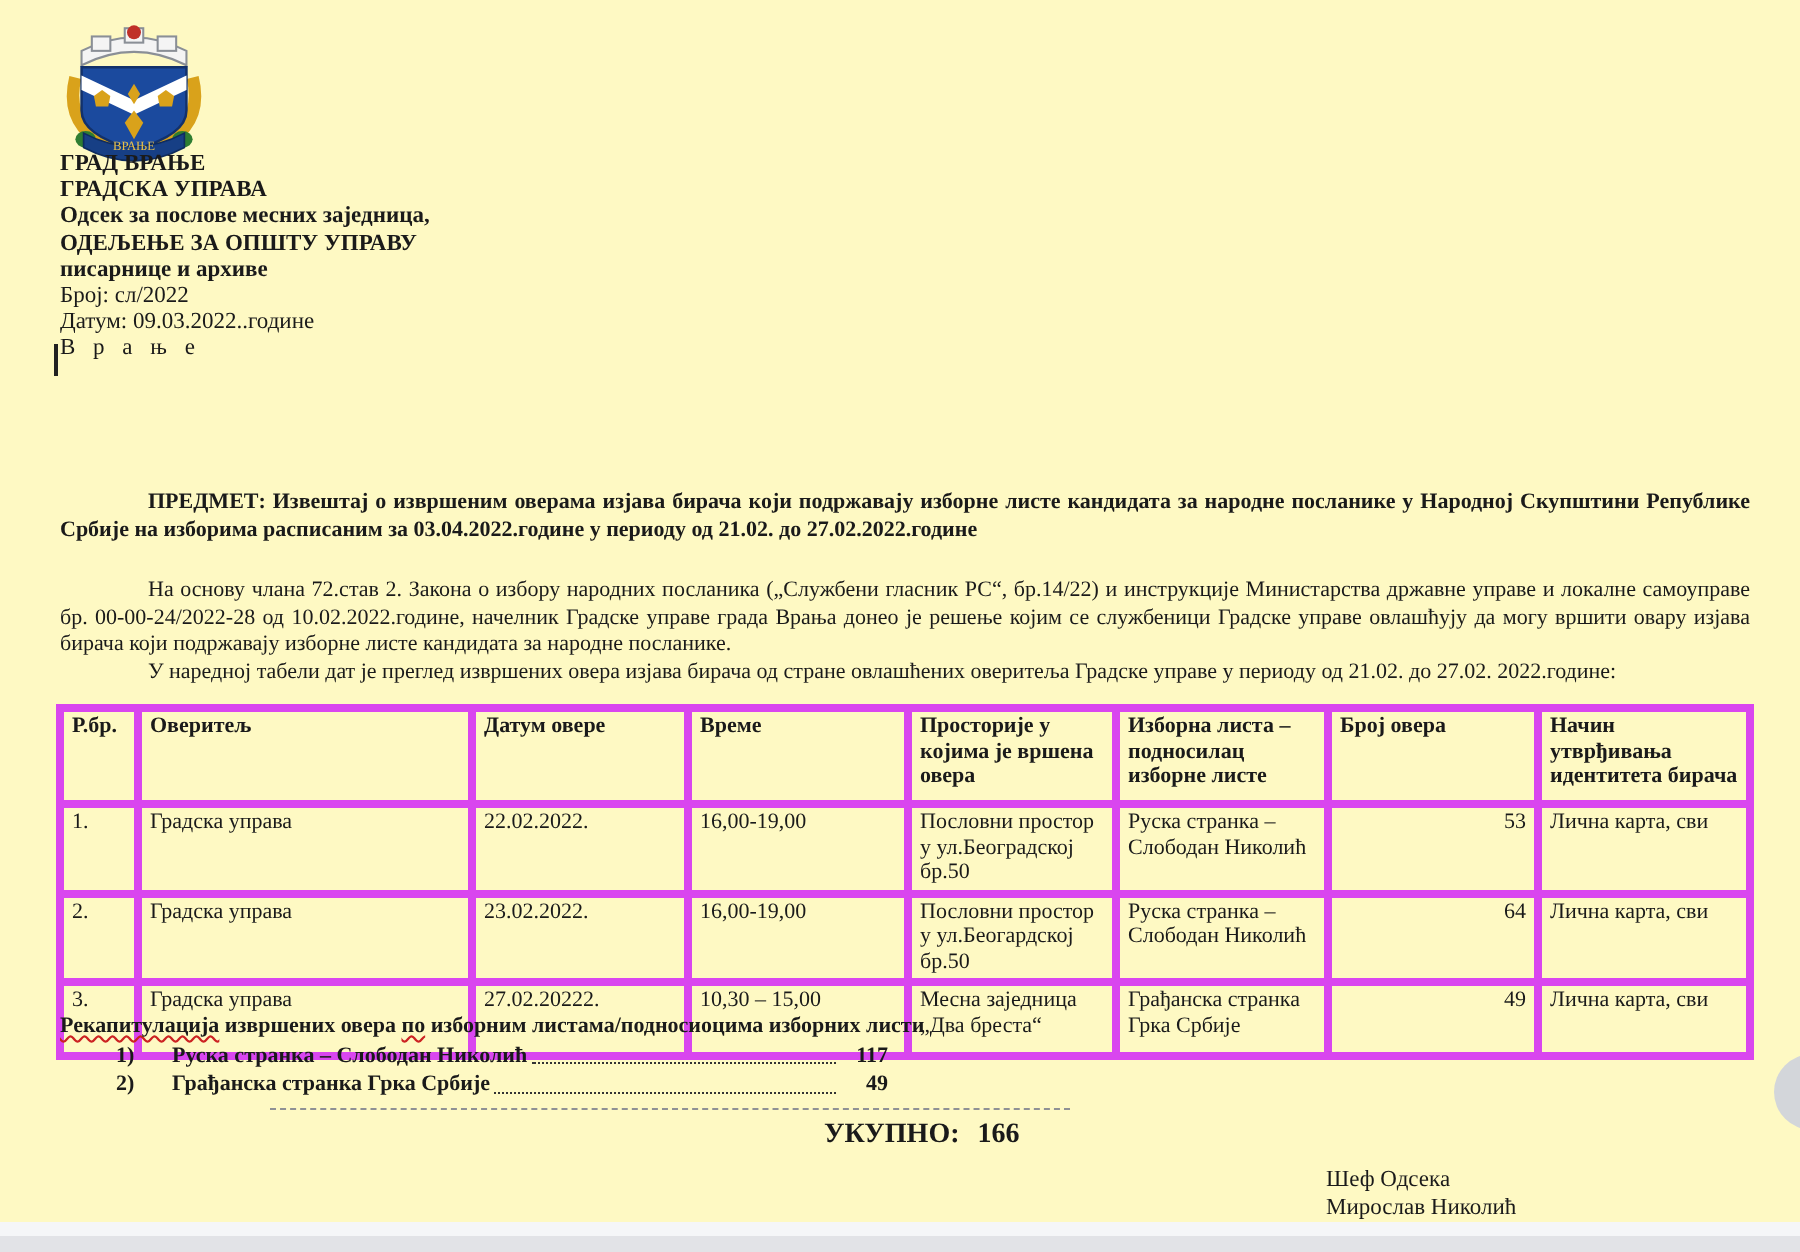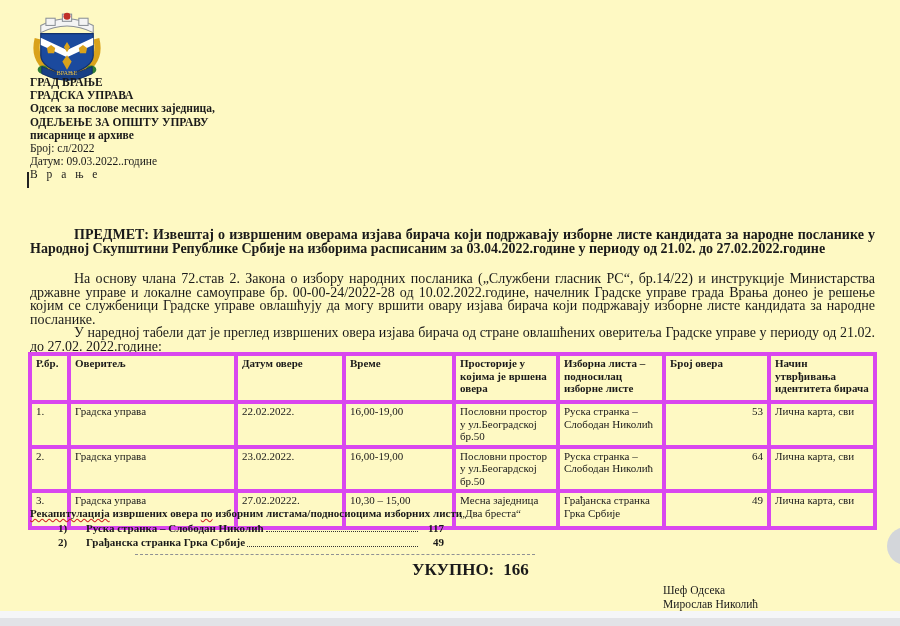--- a/index.html
+++ b/index.html
@@ -15,21 +15,21 @@
   .cursor-artifact { position:absolute; left:27px; top:172px; width:2px; height:16px; background:#222; }
   .doc-header { position:absolute; left:30px; top:76px; font-size:11.5px; line-height:13.2px; }
   .doc-header .b { font-weight:bold; }
   .doc-header .city { font-weight:normal; letter-spacing:3px; }
 
   
   .doc-title {
     position:absolute; left:30px; top:221px; width:845px;
     text-align:center; font-weight:bold; font-size:11.5px;
   }
-  .body-text { position:absolute; left:30px; top:228px; width:845px; font-size:14px; line-height:13.5px; }
+  .body-text { position:absolute; left:30px; top:245px; width:845px; font-size:11px; line-height:13.5px; }
   .body-text p { margin:0; text-align:justify; text-indent:44px; }
   .p-subject { font-weight:bold; margin-bottom:17px !important; }
 
   
   .ov-table {
     position:absolute; left:28px; top:352px; width:845px;
     border-collapse:collapse; table-layout:fixed; font-size:11px; line-height:12.5px;
   }
   .ov-table th, .ov-table td {
     border:4px solid #d946ef; padding:1px 4px 2px 4px; vertical-align:top; text-align:left;
@@ -42,21 +42,21 @@
   
   .recap { position:absolute; left:30px; top:507px; width:845px; font-size:11px; line-height:13px; }
   .recap-heading { font-weight:bold; text-decoration-skip-ink:none; }
   .misspelled { text-decoration:underline wavy #cc2222; text-decoration-skip-ink:none; }
   .recap-item { display:flex; align-items:flex-end; width:386px; margin-left:28px; margin-top:1.5px; font-weight:bold; }
   .recap-item .num { width:28px; flex:0 0 28px; }
   .recap-item .lbl { white-space:nowrap; }
   .recap-item .leader { flex:1 1 auto; border-bottom:1.6px dotted #333; margin:0 2px 2.5px 2px; min-width:20px; }
   .recap-item .val { flex:0 0 auto; min-width:24px; text-align:right; }
   .total-line { position:absolute; left:135px; top:554px; width:400px; border-top:1.4px dashed #8f9194; }
-  .total-row { position:absolute; left:412px; top:560px; font-size:17px; font-weight:bold; }
+  .total-row { position:absolute; left:412px; top:560px; font-size:14px; font-weight:bold; }
   .total-row .gap { display:inline-block; width:9px; }
 
   
   .signature { position:absolute; left:663px; top:583px; font-size:11.5px; line-height:14px; }
 
   
   .bottom-bar-light { position:absolute; left:0; top:611px; width:900px; height:7px; background:#f5f6f8; }
   .bottom-bar-dark  { position:absolute; left:0; top:618px; width:900px; height:8px; background:#e2e3e7; }
   .floating-btn {
     position:absolute; left:887px; top:527px; width:38px; height:38px;

